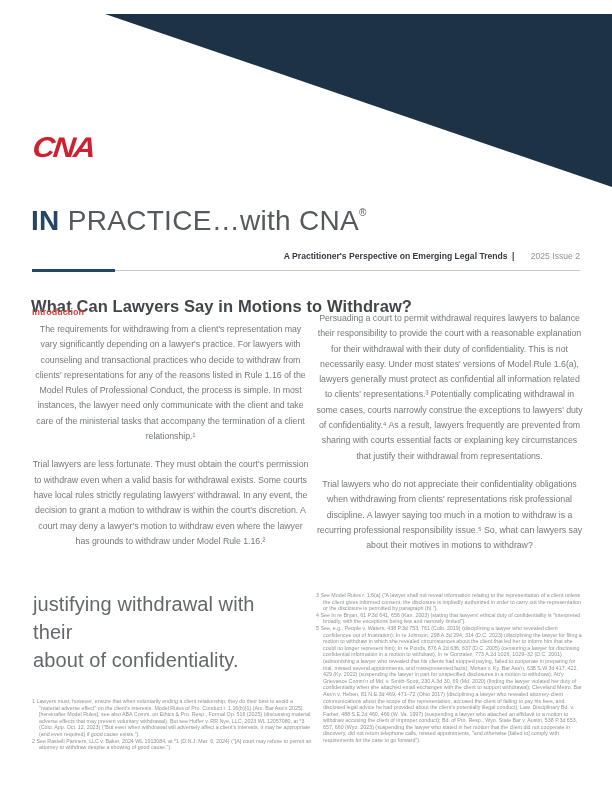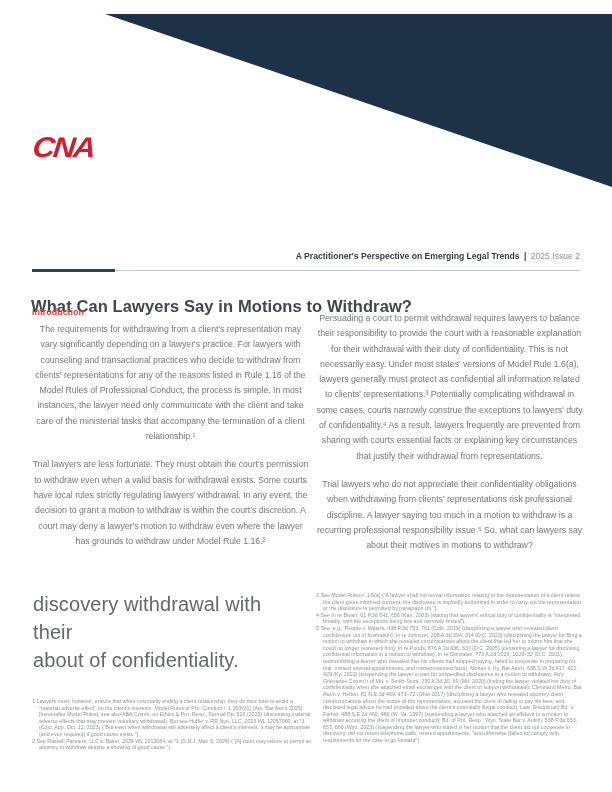--- a/index.html
+++ b/index.html
@@ -25,21 +25,21 @@
   }
   .masthead .mh-in { font-weight:700; color:var(--masthead-navy); }
   .masthead .mh-rest { font-weight:400; color:var(--masthead-gray); }
   .masthead .mh-reg { font-size:10px; vertical-align:14px; color:var(--masthead-gray); }
   .tagline {
     position:absolute; right:32px; top:251px; font-size:8.6px; line-height:11px;
     white-space:nowrap;
   }
   .tagline .tg-bold { font-weight:700; color:var(--tagline-dark);margin-left:29px; }
   .tagline .tg-sep  { font-weight:700; color:var(--tagline-dark); padding:0 2px; }
-  .tagline .tg-issue { font-weight:400; color:var(--tagline-light); }
+  .tagline .tg-issue { font-weight:400; color:var(--tagline-light);margin-left:12px; }
   .rule-gray {
     position:absolute; left:32px; top:270px; width:548px; height:1px;
     background:var(--rule-gray);
   }
   .rule-navy {
     position:absolute; left:32px; top:269px; width:83px; height:3px;
     background:var(--masthead-navy);
   }
   .article-title {
     position:absolute; left:31px; top:284px; width:540px;
@@ -70,20 +70,23 @@
 </style>
 </head>
 <body>
 
 <div class="page">
 
   <div class="triangle"></div>
 
   <div class="logo">CNA</div>
 
+  <div class="masthead">
+    <span class="mh-in">IN</span><span class="mh-rest"> PRACTICE…with CNA</span><span class="mh-reg">®</span>
+  </div>
 
   <div class="tagline">
     <span class="tg-bold">A Practitioner's Perspective on Emerging Legal Trends</span>
     <span class="tg-sep">|</span>
     <span class="tg-issue">2025 Issue 2</span>
   </div>
 
   <div class="rule-gray"></div>
   <div class="rule-navy"></div>
 
@@ -94,21 +97,21 @@
     <p>The requirements for withdrawing from a client's representation may vary significantly depending on a lawyer's practice. For lawyers with counseling and transactional practices who decide to withdraw from clients' representations for any of the reasons listed in Rule 1.16 of the Model Rules of Professional Conduct, the process is simple. In most instances, the lawyer need only communicate with the client and take care of the ministerial tasks that accompany the termination of a client relationship.¹</p>
     <p>Trial lawyers are less fortunate. They must obtain the court's permission to withdraw even when a valid basis for withdrawal exists. Some courts have local rules strictly regulating lawyers' withdrawal. In any event, the decision to grant a motion to withdraw is within the court's discretion. A court may deny a lawyer's motion to withdraw even where the lawyer has grounds to withdraw under Model Rule 1.16.²</p>
   </div>
 
   <div class="col col-right">
     <p>Persuading a court to permit withdrawal requires lawyers to balance their responsibility to provide the court with a reasonable explanation for their withdrawal with their duty of confidentiality. This is not necessarily easy. Under most states' versions of Model Rule 1.6(a), lawyers generally must protect as confidential all information related to clients' representations.³ Potentially complicating withdrawal in some cases, courts narrowly construe the exceptions to lawyers' duty of confidentiality.⁴ As a result, lawyers frequently are prevented from sharing with courts essential facts or explaining key circumstances that justify their withdrawal from representations.</p>
     <p>Trial lawyers who do not appreciate their confidentiality obligations when withdrawing from clients' representations risk professional discipline. A lawyer saying too much in a motion to withdraw is a recurring professional responsibility issue.⁵ So, what can lawyers say about their motives in motions to withdraw?</p>
   </div>
 
   <div class="pull-quote">
-    <div>discovery withdrawal with their</div>
+    <div>justifying withdrawal with their</div>
     <div>about of confidentiality.</div>
   </div>
 
   <div class="footnotes footnotes-left">
     <p class="fn"><span>1</span> <span>Lawyers must, however, ensure that when voluntarily ending a client relationship, they do their best to avoid a "material adverse effect" on the client's interests. Model Rules of Pro. Conduct r. 1.16(b)(1) (Am. Bar Ass'n 2025) [hereinafter Model Rules]; see also ABA Comm. on Ethics &amp; Pro. Resp., Formal Op. 516 (2025) (discussing material adverse effects that may prevent voluntary withdrawal). But see Huffer v. RR Nye, LLC, 2023 WL 12057080, at *3 (Colo. App. Oct. 12, 2023) ("But even when withdrawal will adversely affect a client's interests, it may be appropriate (and even required) if good cause exists.").</span></p>
     <p class="fn"><span>2</span> <span>See Rastelli Partners, LLC v. Baker, 2024 WL 1913084, at *1 (D.N.J. Mar. 6, 2024) ("[A] court may refuse to permit an attorney to withdraw despite a showing of good cause.").</span></p>
   </div>
 
   <div class="footnotes footnotes-right">
     <p class="fn"><span>3</span> <span>See Model Rules r. 1.6(a) ("A lawyer shall not reveal information relating to the representation of a client unless the client gives informed consent, the disclosure is impliedly authorized in order to carry out the representation or the disclosure is permitted by paragraph (b).").</span></p>

